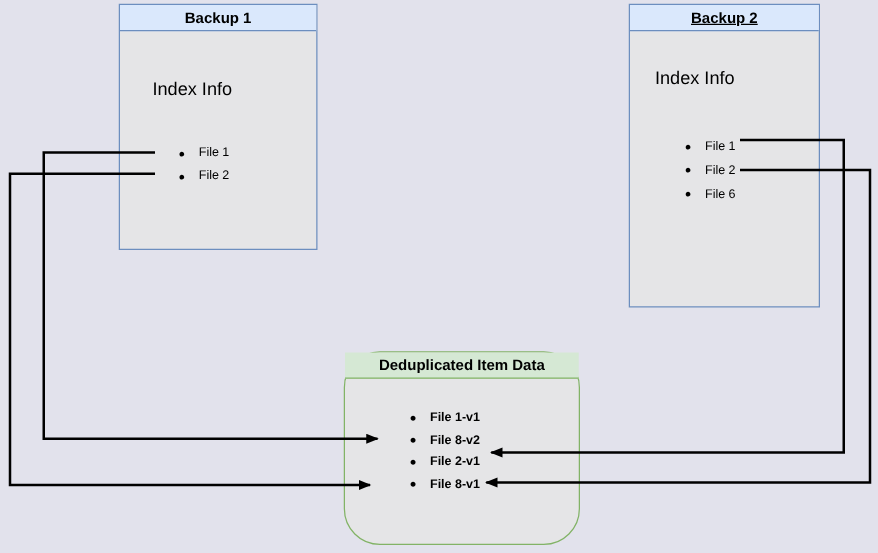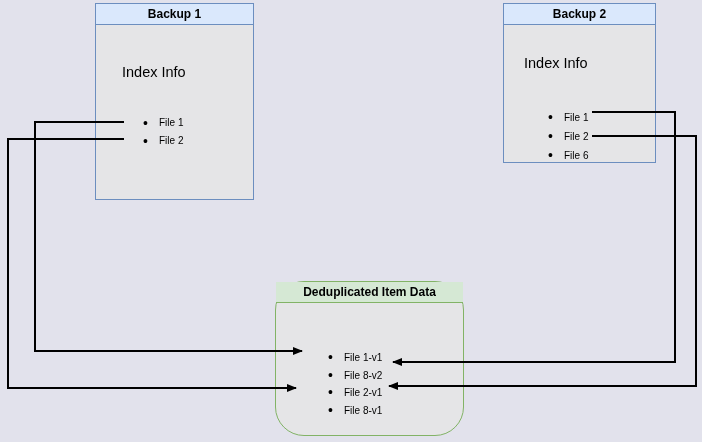--- a/index.html
+++ b/index.html
@@ -66,33 +66,33 @@
 
   <div class="box blue" style="left:74px; top:3px; width:159px; height:197px;">
     <div class="box-header">Backup 1</div>
     <div class="index-label" style="left:26px; top:58px;">Index Info</div>
     <ul class="blist lh18" style="left:46px; top:110px;">
       <li>File 1</li>
       <li>File 2</li>
     </ul>
   </div>
 
-  <div class="box blue" style="left:482px; top:3px; width:153px; height:160px;">
+  <div class="box blue" style="left:482px; top:3px; width:153px; height:243px;text-decoration:underline;">
     <div class="box-header">Backup 2</div>
     <div class="index-label" style="left:20px; top:49px;">Index Info</div>
     <ul class="blist lh19" style="left:43px; top:104px;">
       <li>File 1</li>
       <li>File 2</li>
       <li>File 6</li>
     </ul>
   </div>
 
   <div class="box green" style="left:254px; top:281px; width:189px; height:155px;border-radius:29px;">
     <div class="box-header">Deduplicated Item Data</div>
-    <ul class="blist lh175" style="left:51px; top:67px;">
+    <ul class="blist lh175" style="left:51px; top:44px;font-weight:bold;">
       <li>File 1-v1</li>
       <li>File 8-v2</li>
       <li>File 2-v1</li>
       <li>File 8-v1</li>
     </ul>
   </div>
 
   <svg class="connectors" width="702" height="442" viewBox="0 0 702 442">
     <defs>
       <marker id="arrow" markerWidth="11" markerHeight="9" refX="9" refY="4" orient="auto" markerUnits="userSpaceOnUse">

